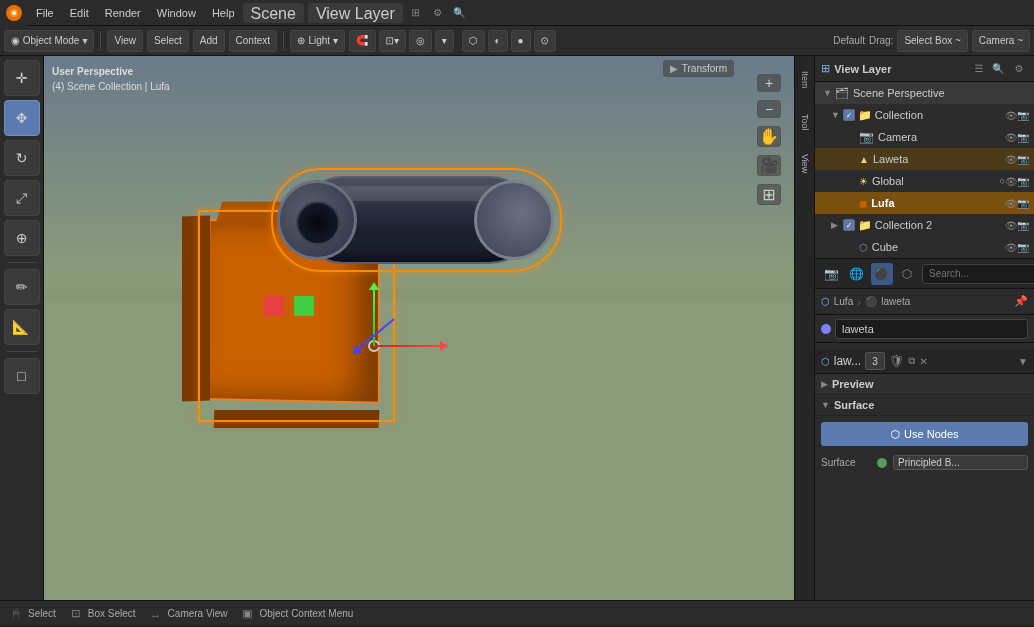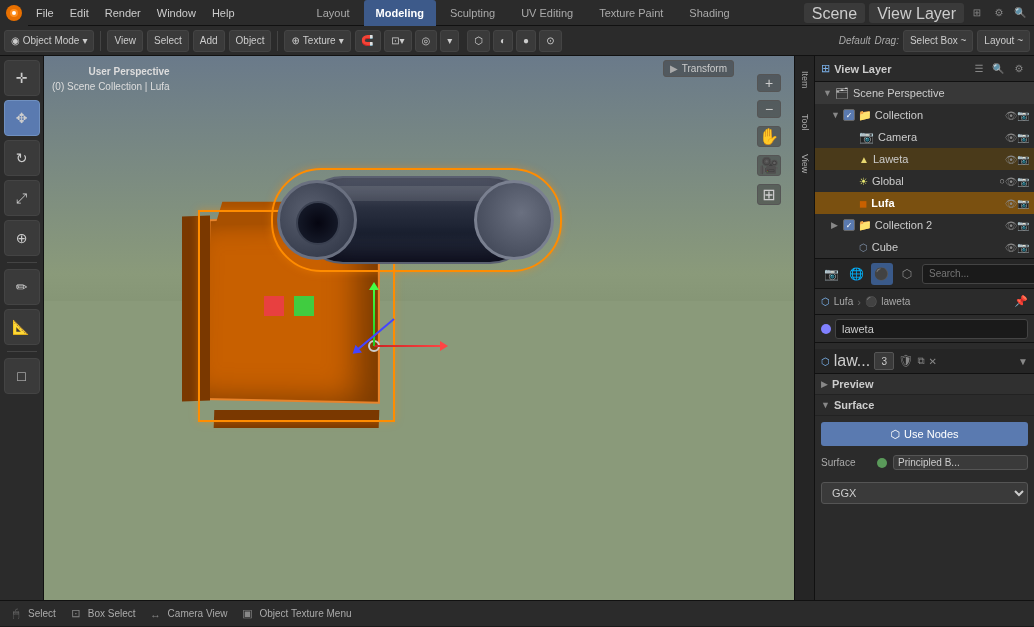--- a/index.html
+++ b/index.html
@@ -12,21 +12,21 @@
     .workspace-tabs { display: flex; align-items: center; flex: 1; justify-content: center; gap: 2px; }
     .workspace-tab { padding: 0 12px; height: 26px; display: flex; align-items: center; color: #aaa; cursor: pointer; font-size: 11px; border-radius: 3px 3px 0 0; }
     .workspace-tab.active { background: #3d5a8a; color: #fff; font-weight: bold; }
     .top-right-area { display: flex; align-items: center; gap: 4px; padding-right: 4px; }
     .scene-engine-btn { background: #3a3a3a; border: none; color: #ccc; padding: 2px 8px; border-radius: 3px; cursor: pointer; font-size: 16px; height: 20px; }
 
     
     .toolbar-row { display: flex; align-items: center; background: #2b2b2b; height: 30px; border-bottom: 1px solid #111; padding: 0 4px; gap: 4px; }
     .toolbar-btn { background: #3a3a3a; border: 1px solid #444; color: #ccc; padding: 1px 6px; border-radius: 3px; cursor: pointer; font-size: 10px; height: 22px; display: flex; align-items: center; gap: 3px; white-space: nowrap; }
     .toolbar-separator { width: 1px; height: 20px; background: #444; margin: 0 2px; }
-    .toolbar-label { color: #aaa; font-size: 10px; font-style: italic; }
+    .toolbar-label { color: #aaa; font-size: 10px; }
 
     
     .main-layout { display: flex; height: calc(627px - 57px - 26px); }
 
     
     .left-toolbar { width: 44px; background: #2b2b2b; border-right: 1px solid #111; display: flex; flex-direction: column; align-items: center; padding: 4px 0; gap: 4px; }
     .left-toolbar-btn { width: 36px; height: 36px; background: #3a3a3a; border: 1px solid #444; border-radius: 4px; cursor: pointer; display: flex; align-items: center; justify-content: center; color: #ccc; font-size: 14px; }
     .left-toolbar-btn.active { background: #5a7ab0; border-color: #7090c0; }
     .left-toolbar-separator { width: 30px; height: 1px; background: #444; margin: 2px 0; }
 
@@ -39,21 +39,21 @@
     .scene-bg-hills { position: absolute; bottom: 45%; left: 50%; right: 0; height: 60px; background: #5a6a4a; clip-path: polygon(0% 100%, 30% 20%, 60% 60%, 100% 10%, 100% 100%); }
     .scene-bg-hills2 { position: absolute; bottom: 45%; left: 0; width: 55%; height: 50px; background: #6a7a5a; clip-path: polygon(0% 100%, 20% 30%, 50% 60%, 70% 20%, 100% 100%); }
 
     
     .nav-widget { position: absolute; top: 10px; right: 10px; width: 70px; height: 120px; display: flex; flex-direction: column; align-items: center; gap: 8px; }
     .nav-orb-svg { width: 50px; height: 50px; }
     .nav-zoom-btn { width: 24px; height: 24px; background: #3a3a3a88; border: 1px solid #555; border-radius: 3px; display: flex; align-items: center; justify-content: center; cursor: pointer; color: #ccc; font-size: 14px; }
     .nav-pan-btn { width: 24px; height: 24px; background: #3a3a3a88; border: 1px solid #555; border-radius: 3px; display: flex; align-items: center; justify-content: center; cursor: pointer; color: #ccc; font-size: 16px; }
 
     
-    .viewport-info { position: absolute; top: 8px; left: 8px; color: #ddd; font-size: 10px; line-height: 1.5; text-align: right; }
+    .viewport-info { position: absolute; top: 8px; left: 8px; color: #ddd; font-size: 10px; line-height: 1.5; }
     .viewport-info .perspective { font-weight: bold; }
 
     
     .right-panels { display: flex; flex-direction: column; width: 220px; background: #2b2b2b; border-left: 1px solid #111; }
     .panel-icon-btn { width: 18px; height: 18px; display: flex; align-items: center; justify-content: center; color: #888; cursor: pointer; font-size: 10px; border-radius: 2px; }
     .tree-item { display: flex; align-items: center; height: 22px; padding: 0 4px; cursor: pointer; }
     .tree-item .indent { display: inline-block; }
     .tree-item .arrow { width: 12px; color: #888; font-size: 9px; }
     .tree-item .item-name { flex: 1; font-size: 11px; color: #ccc; }
 
@@ -122,72 +122,64 @@
       <circle cx="10" cy="10" r="4" fill="#ff9020"></circle>
       <circle cx="10" cy="10" r="2" fill="#fff"></circle>
     </svg>
   </div>
   <div class="menu-item">File</div>
   <div class="menu-item">Edit</div>
   <div class="menu-item">Render</div>
   <div class="menu-item">Window</div>
   <div class="menu-item">Help</div>
 
-  <div class="workspace-tabs">
-    <div class="workspace-tab">Layout</div>
-    <div class="workspace-tab active">Modeling</div>
-    <div class="workspace-tab">Sculpting</div>
-    <div class="workspace-tab">UV Editing</div>
-    <div class="workspace-tab">Texture Paint</div>
-    <div class="workspace-tab">Shading</div>
-  </div>
 
   <div class="top-right-area">
     <button class="scene-engine-btn">Scene</button>
     <button class="scene-engine-btn">View Layer</button>
     <div class="panel-icon-btn">⊞</div>
     <div class="panel-icon-btn">⚙</div>
     <div class="panel-icon-btn">🔍</div>
   </div>
 </div>
 
 <div class="toolbar-row">
   <div class="toolbar-btn">
     <span>◉</span>
     <span>Object Mode</span>
     <span>▾</span>
   </div>
   <div class="toolbar-separator"></div>
   <div class="toolbar-btn">View</div>
   <div class="toolbar-btn">Select</div>
   <div class="toolbar-btn">Add</div>
-  <div class="toolbar-btn">Object</div>
+  <div class="toolbar-btn">Context</div>
   <div class="toolbar-separator"></div>
   <div class="toolbar-btn">
     <span>⊕</span>
-    <span>Texture</span>
+    <span>Light</span>
     <span>▾</span>
   </div>
   <div style="display:flex;gap:3px;align-items:center;">
     <div class="toolbar-btn">🧲</div>
     <div class="toolbar-btn">⊡▾</div>
     <div class="toolbar-btn">◎</div>
     <div class="toolbar-btn">▾</div>
   </div>
   <div style="display:flex;gap:3px;align-items:center;margin-left:4px;">
     <div class="toolbar-btn">⬡</div>
     <div class="toolbar-btn">◐</div>
     <div class="toolbar-btn">●</div>
     <div class="toolbar-btn">⊙</div>
   </div>
   <div style="margin-left:auto;display:flex;align-items:center;gap:4px;">
     <span class="toolbar-label">Default</span>
     <span class="toolbar-label">Drag:</span>
     <div class="toolbar-btn">Select Box ~</div>
-    <div class="toolbar-btn">Layout ~</div>
+    <div class="toolbar-btn">Camera ~</div>
   </div>
 </div>
 
 <div class="main-layout">
 
   <div class="left-toolbar">
     <div class="left-toolbar-btn" title="Cursor">✛</div>
     <div class="left-toolbar-btn active" title="Move">✥</div>
     <div class="left-toolbar-btn" title="Rotate">↻</div>
     <div class="left-toolbar-btn" title="Scale">⤢</div>
@@ -276,21 +268,21 @@
       </svg>
       <div class="nav-zoom-btn">+</div>
       <div class="nav-zoom-btn">−</div>
       <div class="nav-pan-btn">✋</div>
       <div class="nav-pan-btn">🎥</div>
       <div class="nav-pan-btn">⊞</div>
     </div>
 
     <div class="viewport-info">
       <div class="perspective">User Perspective</div>
-      <div>(0) Scene Collection | Lufa</div>
+      <div>(4) Scene Collection | Lufa</div>
     </div>
 
     <div style="position:absolute;top:4px;right:80px;">
       <div style="display:flex;align-items:center;gap:4px;background:#3a3a3a88;border:1px solid #555;border-radius:3px;padding:2px 6px;cursor:pointer;">
         <span style="color:#aaa;font-size:10px;">▶</span>
         <span style="color:#ccc;font-size:10px;">Transform</span>
       </div>
     </div>
 
     <div style="position:absolute;right:0;top:0;bottom:0;width:20px;background:#252525;border-left:1px solid #111;display:flex;flex-direction:column;align-items:center;padding:4px 0;gap:2px;">
@@ -409,21 +401,21 @@
 
     <div class="material-name-row">
       <div class="material-dot"></div>
       <input class="material-name-input" type="text" value="laweta" style="">
     </div>
 
     <div style="height:6px;background:#2b2b2b;"></div>
 
     <div style="display:flex;align-items:center;padding:3px 6px;background:#252525;gap:4px;border-bottom:1px solid #111;">
       <span style="font-size:10px;color:#7ab0e8;">⬡</span>
-      <span style="font-size:16px;color:#ccc;">law...</span>
+      <span style="font-size:12px;color:#ccc;">law...</span>
       <span style="background:#3a3a3a;border:1px solid #555;color:#ccc;font-size:10px;height:18px;width:20px;display:inline-flex;align-items:center;justify-content:center;border-radius:2px;">3</span>
       <span style="font-size:12px;color:#888;cursor:pointer;">🛡</span>
       <span style="font-size:10px;color:#888;cursor:pointer;">⧉</span>
       <span style="font-size:10px;color:#888;cursor:pointer;">✕</span>
       <span style="margin-left:auto;font-size:10px;color:#888;cursor:pointer;">▼</span>
     </div>
 
     <div class="section-header">
       <span class="section-arrow">▶</span>
       <span class="section-title">Preview</span>
@@ -441,39 +433,34 @@
         <span>Use Nodes</span>
       </button>
 
       <div class="surface-row" style="margin-top:6px;">
         <span class="surface-label">Surface</span>
         <div class="surface-dot"></div>
         <span style="flex:1;background:#3a3a3a;border:1px solid #555;border-radius:3px;padding:1px 4px;font-size:10px;color:#ccc;cursor:pointer;">Principled B...</span>
       </div>
     </div>
 
-    <div class="ggx-row">
-      <select class="ggx-dropdown">
-        <option>GGX</option>
-      </select>
-    </div>
 
   </div>
 </div>
 
 <div class="status-bar">
   <div class="status-item">
     <span class="status-icon">🖱</span>
     <span>Select</span>
   </div>
   <div class="status-item">
     <span class="status-icon">⊡</span>
     <span>Box Select</span>
   </div>
   <div class="status-item">
     <span class="status-icon">↔</span>
     <span>Camera View</span>
   </div>
   <div class="status-item">
     <span class="status-icon">▣</span>
-    <span>Object Texture Menu</span>
+    <span>Object Context Menu</span>
   </div>
 </div>
 
 </body></html>

